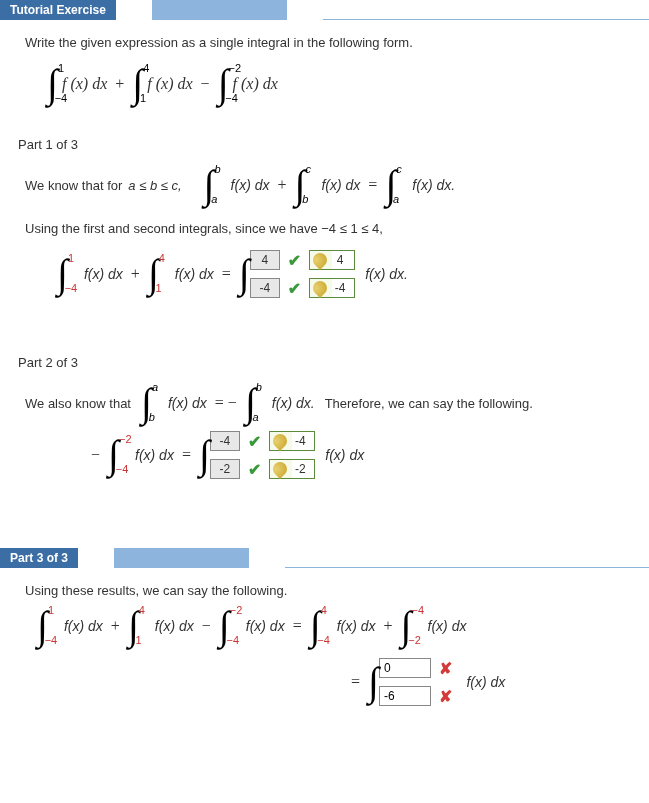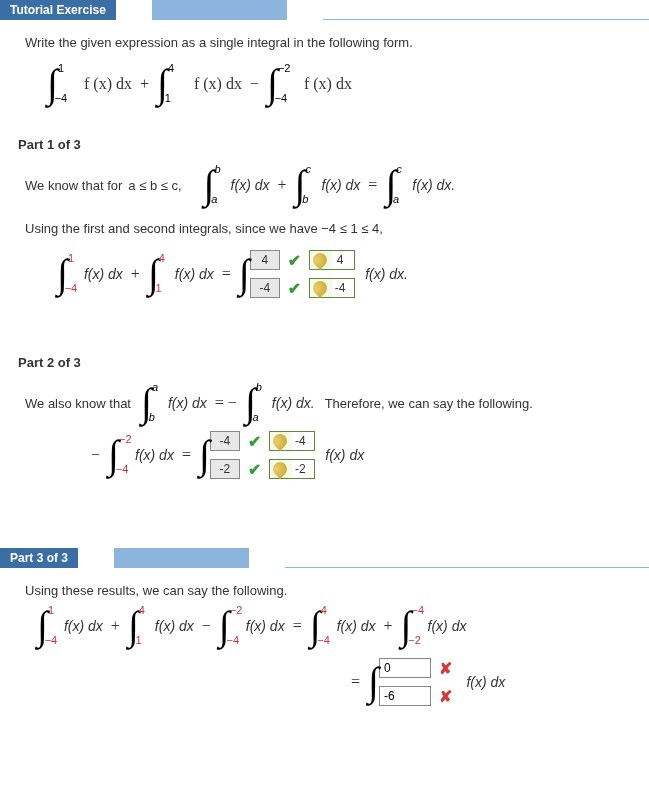--- a/index.html
+++ b/index.html
@@ -34,21 +34,21 @@
     border-bottom: 1px solid #8cb4dd;
   }
   .content {
     padding: 15px 25px 25px 25px;
   }
   .prompt {
     color: #333;
     margin-bottom: 16px;
   }
   .part-title {
-    font-weight: bold;
+    font-weight: normal;
     font-size: 13px;
     color: #333;
     margin: 0 0 15px 18px;
     padding-top: 6px;
   }
   .math-row {
     display: flex;
     align-items: center;
     flex-wrap: nowrap;
     margin: 4px 0;
@@ -82,37 +82,39 @@
     bottom: -2px;
     left: 70%;
     font-size: 11px;
     font-family: Arial, sans-serif;
     font-style: normal;
     color: #000;
     white-space: nowrap;
   }
   .integrand {
     font-family: 'Times New Roman', serif;
+    font-style: italic;
     font-size: 16px;
-    margin-left: 26px;
+    margin-left: 4px;
     white-space: nowrap;
   }
   .integrand-sans {
     font-family: Arial, sans-serif;
     font-style: italic;
     font-size: 14px;
     margin-left: 16px;
     white-space: nowrap;
   }
   .op {
     font-family: 'Times New Roman', serif;
     font-size: 16px;
     margin: 0 6px;
   }
   .ineq {
+    font-style: italic;
   }
   .answer-box {
     border: 1px solid #888;
     background: #e8e8e8;
     padding: 2px 6px;
     font-size: 12px;
     display: inline-block;
     min-width: 16px;
     text-align: center;
   }

